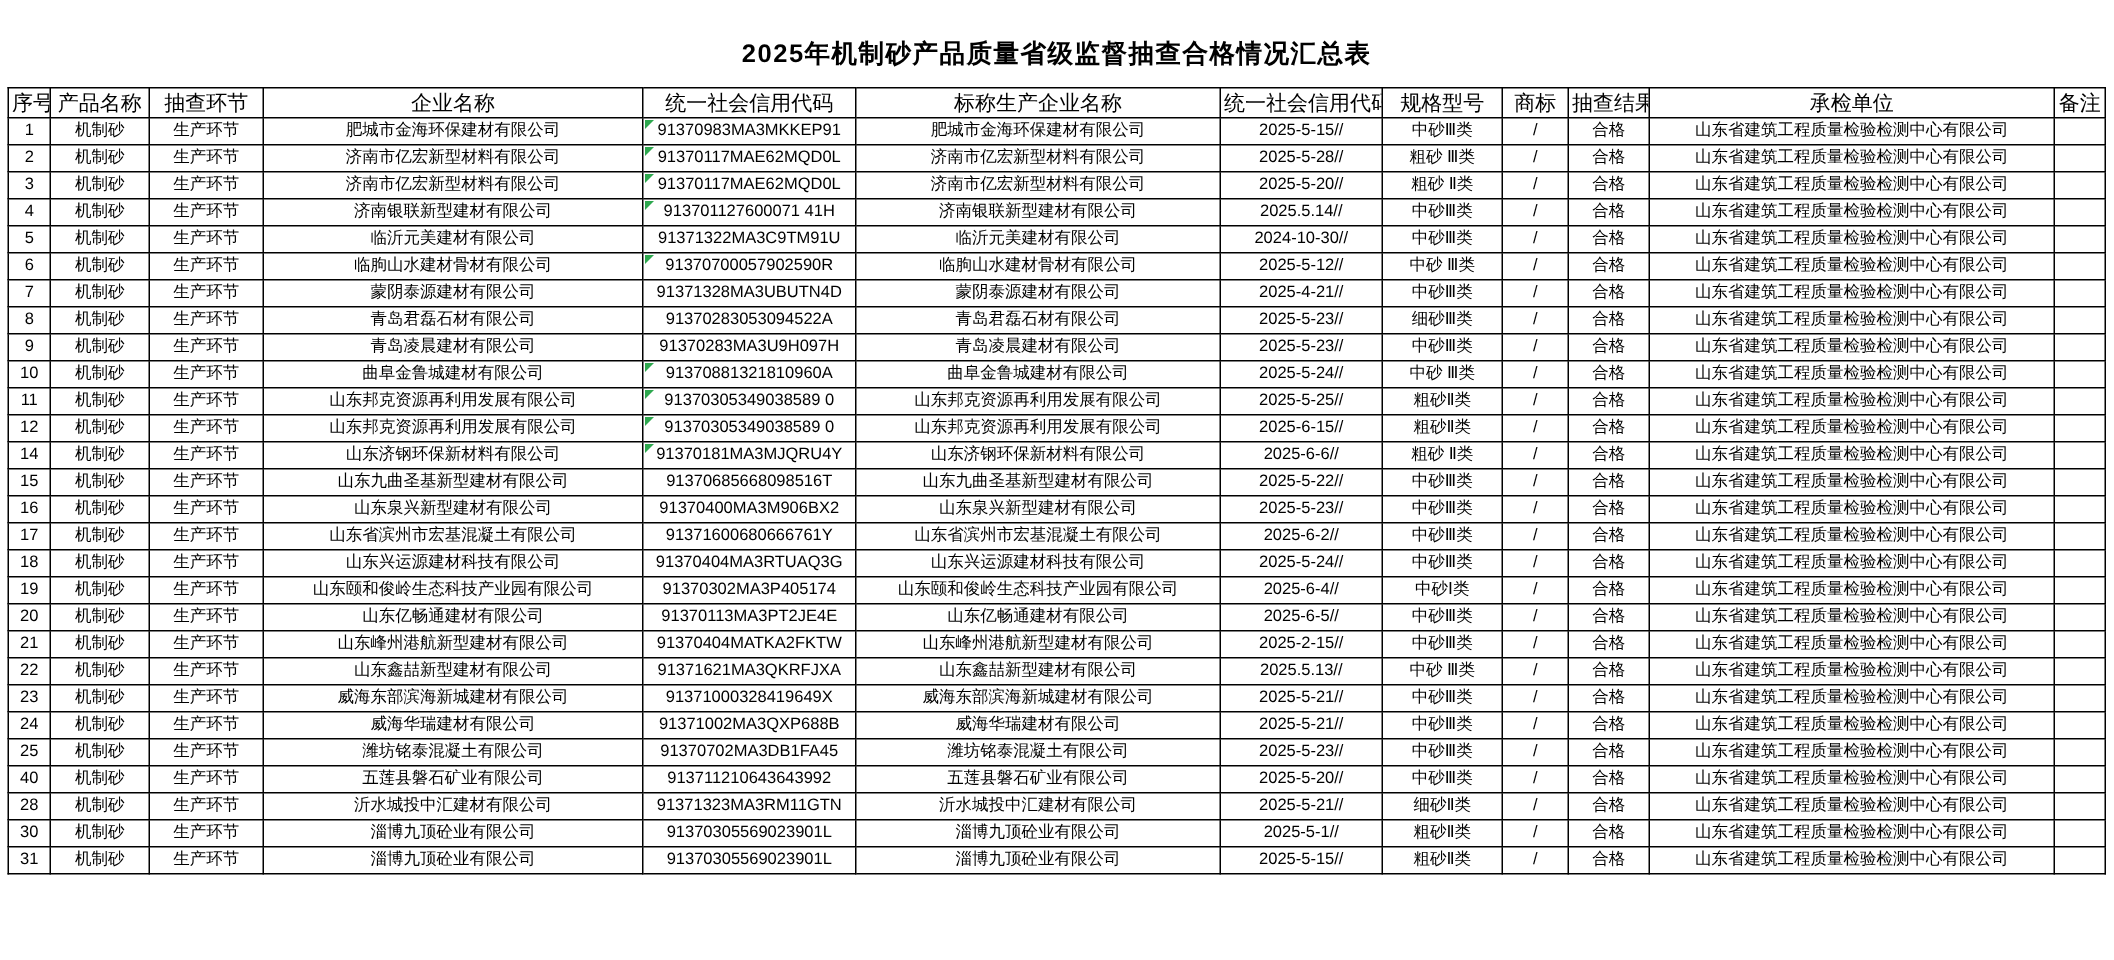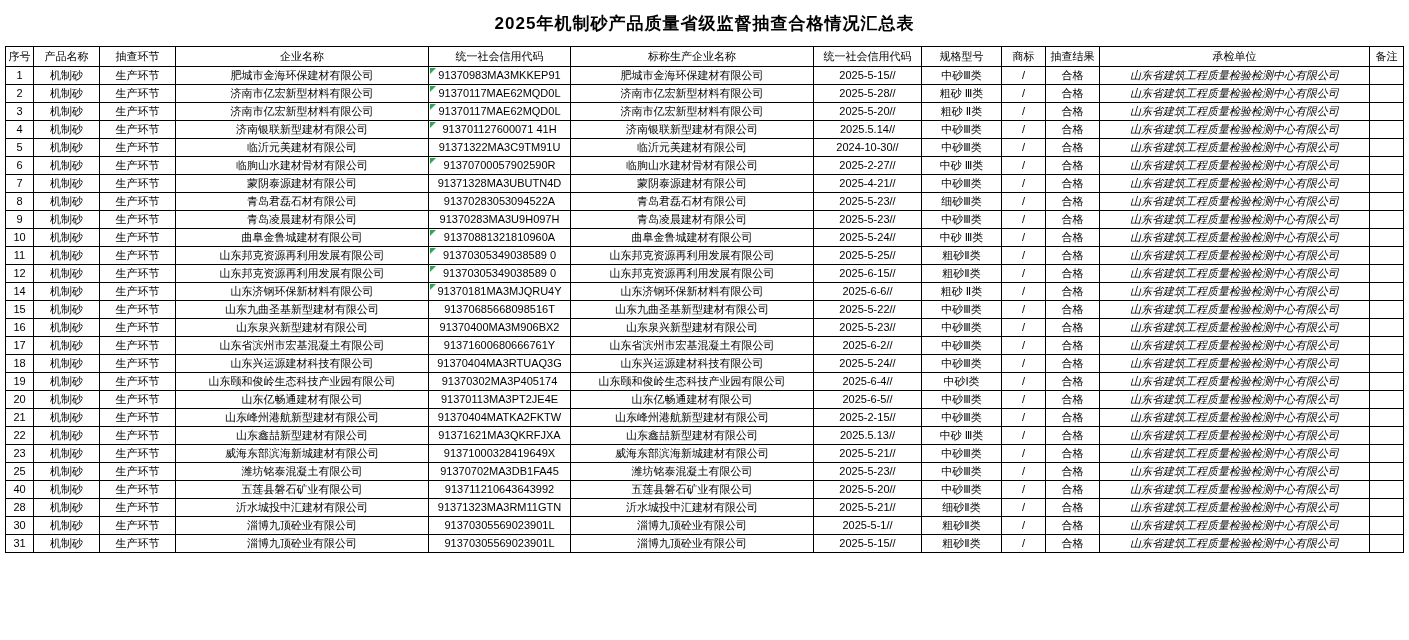--- a/index.html
+++ b/index.html
@@ -18,21 +18,21 @@
     width: 1409px;
     height: 640px;
     position: relative;
     box-sizing: border-box;
   }
   .doc-title {
     text-align: center;
     font-size: 17px;
     font-weight: bold;
     letter-spacing: 1px;
-    padding-top: 12px;
+    padding-top: 24px;
     padding-bottom: 11px;
     color: #000;
   }
   table.report {
     border-collapse: collapse;
     table-layout: fixed;
     width: 1398px;
     margin: 0 auto;
     font-size: 11px;
   }
@@ -44,38 +44,38 @@
     line-height: 15px;
     text-align: center;
     vertical-align: middle;
     overflow: hidden;
     white-space: nowrap;
     font-weight: normal;
   }
   table.report thead th {
     height: 19px;
     line-height: 17px;
-    font-size: 11px;
+    font-size: 14px;
   }
   
   col.c-seq      { width: 28px; }
   col.c-prod     { width: 66px; }
   col.c-link     { width: 76px; }
   col.c-company  { width: 253px; }
   col.c-credit   { width: 142px; }
   col.c-marked   { width: 243px; }
   col.c-date     { width: 108px; }
   col.c-spec     { width: 80px; }
   col.c-brand    { width: 44px; }
   col.c-result   { width: 54px; }
   col.c-inspect  { width: 270px; }
   col.c-remark   { width: 34px; }
 
   td.company, td.marked { text-align: center; }
-  td.inspect { text-align: center; font-style: italic; }
+  td.inspect { text-align: center; }
   .mark-flag {
     position: relative;
   }
   .mark-flag::before {
     content: "";
     position: absolute;
     left: 1px;
     top: 1px;
     width: 6px;
     height: 6px;
@@ -192,21 +192,21 @@
           <td class="inspect">山东省建筑工程质量检验检测中心有限公司</td>
           <td></td>
         </tr>
         <tr>
           <td>6</td>
           <td>机制砂</td>
           <td>生产环节</td>
           <td class="company">临朐山水建材骨材有限公司</td>
           <td class="mark-flag">91370700057902590R</td>
           <td class="marked">临朐山水建材骨材有限公司</td>
-          <td>2025-2-27//</td>
+          <td>2025-5-12//</td>
           <td>中砂 Ⅲ类</td>
           <td>/</td>
           <td>合格</td>
           <td class="inspect">山东省建筑工程质量检验检测中心有限公司</td>
           <td></td>
         </tr>
         <tr>
           <td>7</td>
           <td>机制砂</td>
           <td>生产环节</td>
@@ -416,20 +416,34 @@
           <td class="inspect">山东省建筑工程质量检验检测中心有限公司</td>
           <td></td>
         </tr>
         <tr>
           <td>23</td>
           <td>机制砂</td>
           <td>生产环节</td>
           <td class="company">威海东部滨海新城建材有限公司</td>
           <td>91371000328419649X</td>
           <td class="marked">威海东部滨海新城建材有限公司</td>
+          <td>2025-5-21//</td>
+          <td>中砂Ⅲ类</td>
+          <td>/</td>
+          <td>合格</td>
+          <td class="inspect">山东省建筑工程质量检验检测中心有限公司</td>
+          <td></td>
+        </tr>
+        <tr>
+          <td>24</td>
+          <td>机制砂</td>
+          <td>生产环节</td>
+          <td class="company">威海华瑞建材有限公司</td>
+          <td>91371002MA3QXP688B</td>
+          <td class="marked">威海华瑞建材有限公司</td>
           <td>2025-5-21//</td>
           <td>中砂Ⅲ类</td>
           <td>/</td>
           <td>合格</td>
           <td class="inspect">山东省建筑工程质量检验检测中心有限公司</td>
           <td></td>
         </tr>
         <tr>
           <td>25</td>
           <td>机制砂</td>

